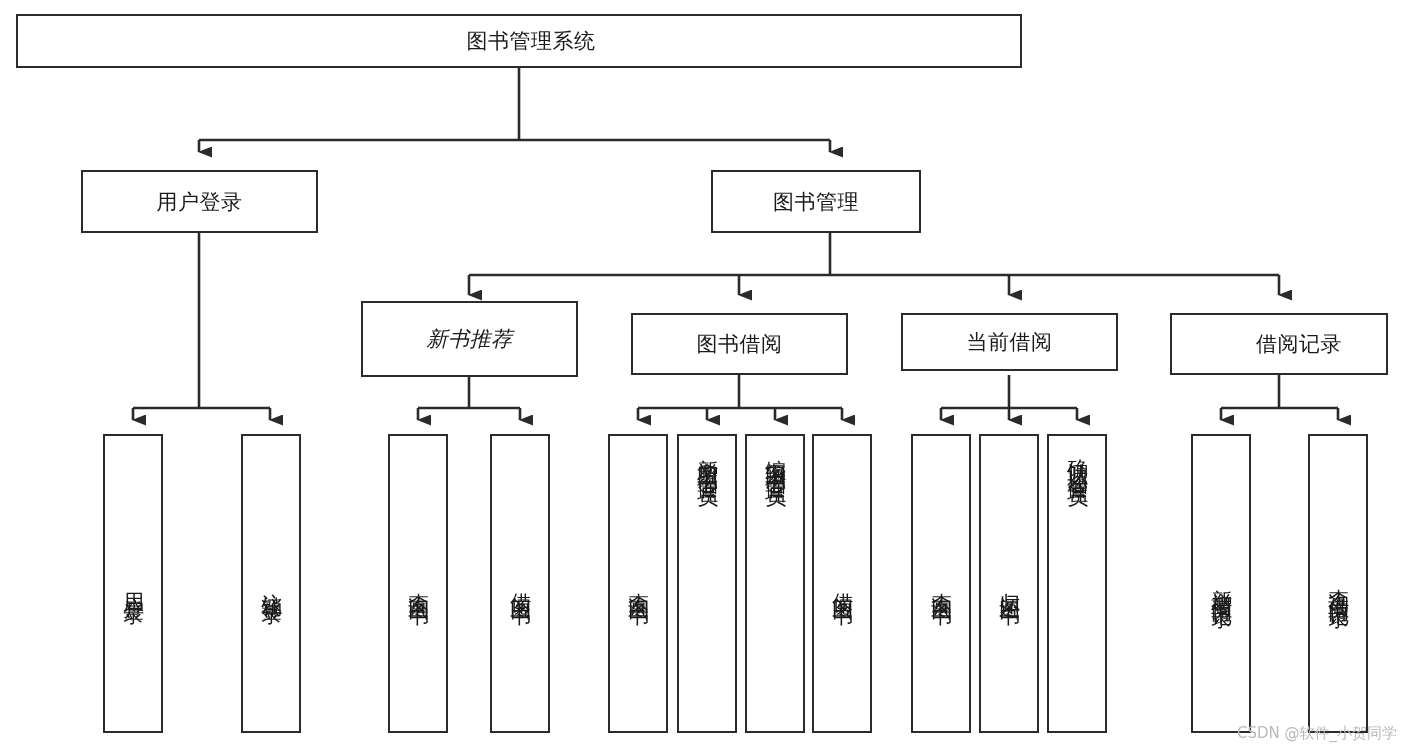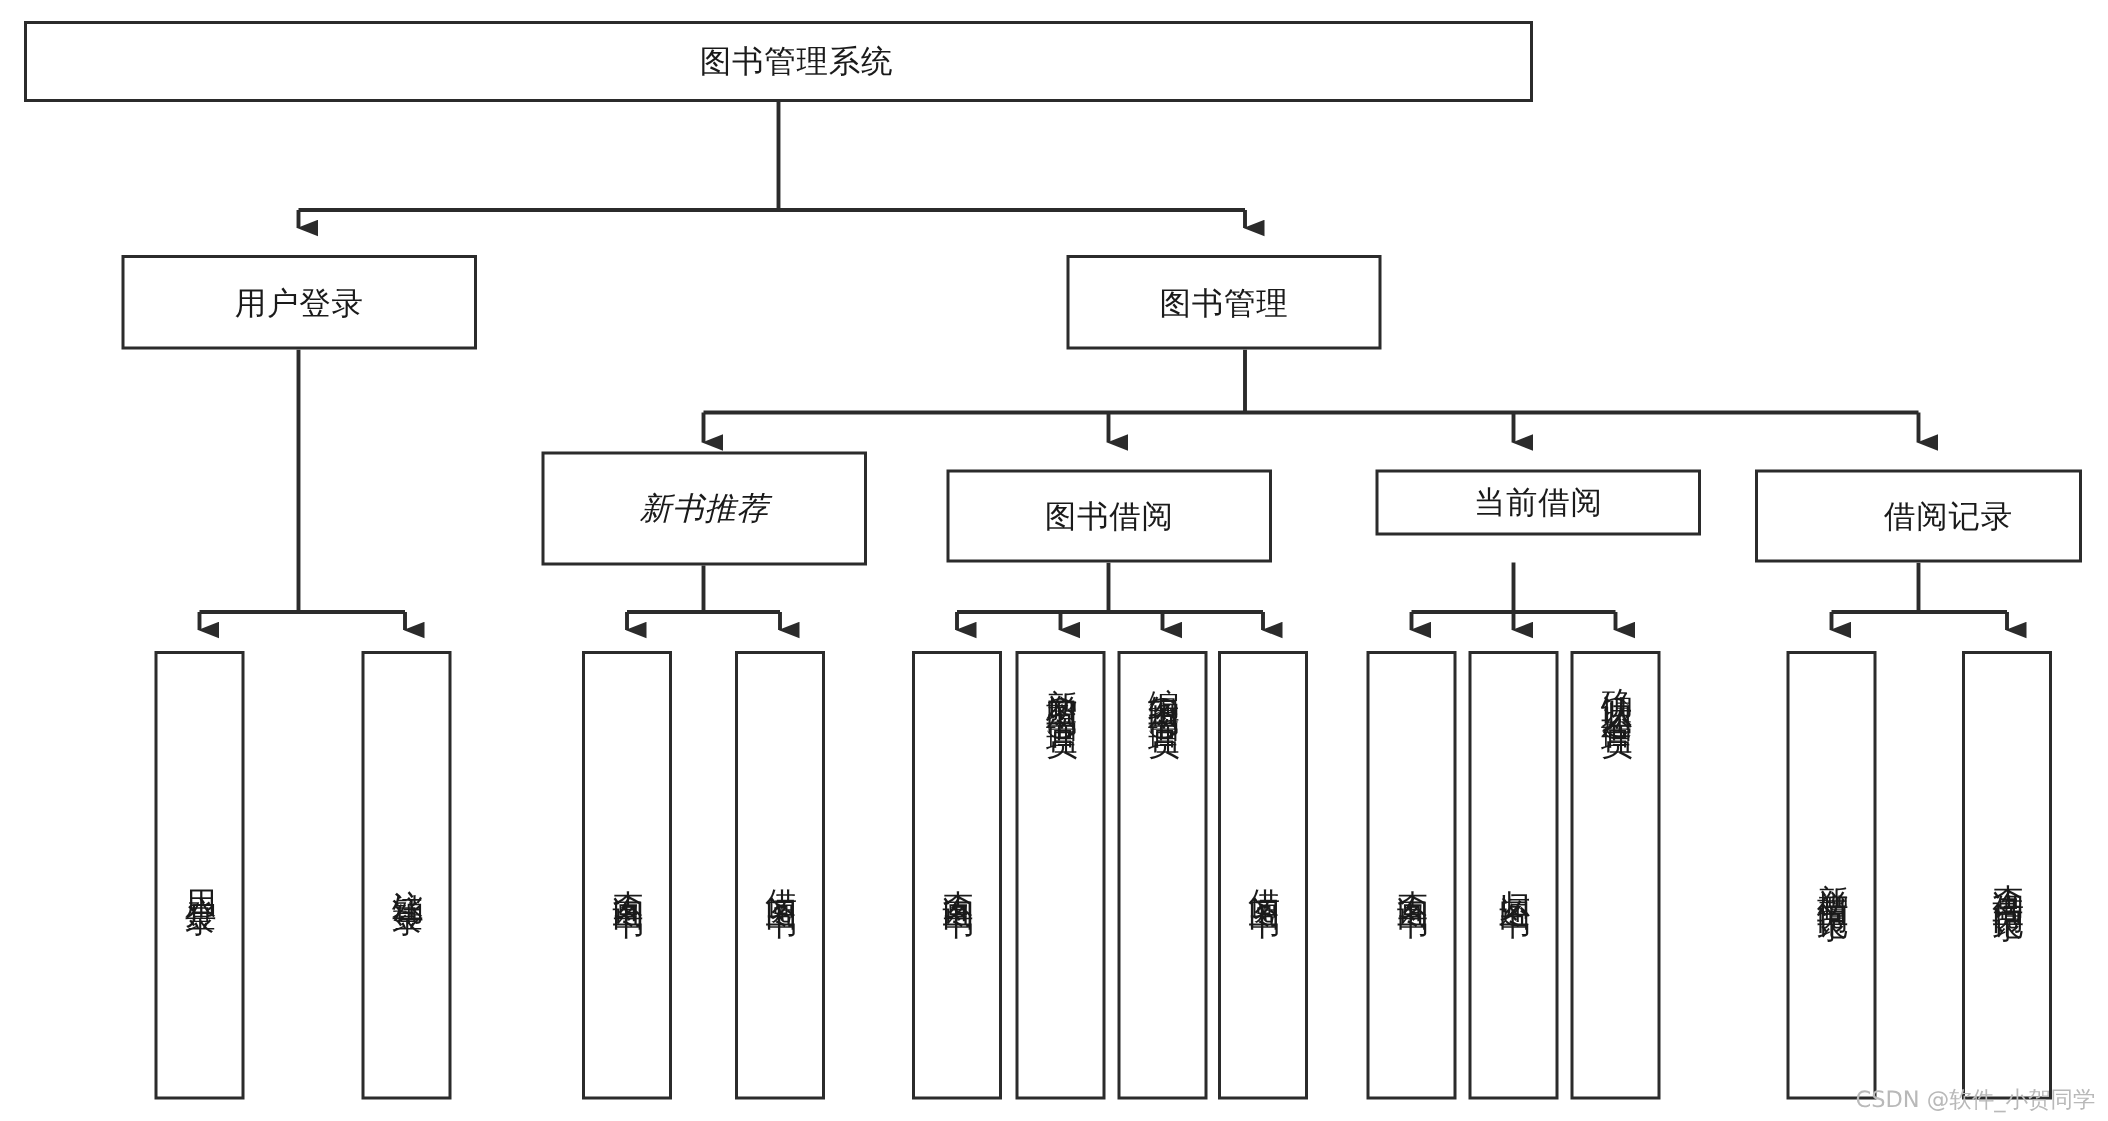--- a/index.html
+++ b/index.html
@@ -149,21 +149,21 @@
   </div>
 
   <div class="node h" style="left:361px; top:301px; width:217px; height:76px;font-style:italic;">
     <span>新书推荐</span>
   </div>
 
   <div class="node h" style="left:631px; top:313px; width:217px; height:62px;">
     <span>图书借阅</span>
   </div>
 
-  <div class="node h" style="left:901px; top:313px; width:217px; height:44px;margin-left:16px;">
+  <div class="node h" style="left:901px; top:313px; width:217px; height:58px;">
     <span>当前借阅</span>
   </div>
 
   <div class="node h" style="left:1170px; top:313px; width:218px; height:62px;padding-left:40px;">
     <span>借阅记录</span>
   </div>
 
   <div class="node v" style="left:103px; top:434px; width:60px; height:299px;">
     <div class="vcenter">
       <span class="vlabel">用户登录</span>

